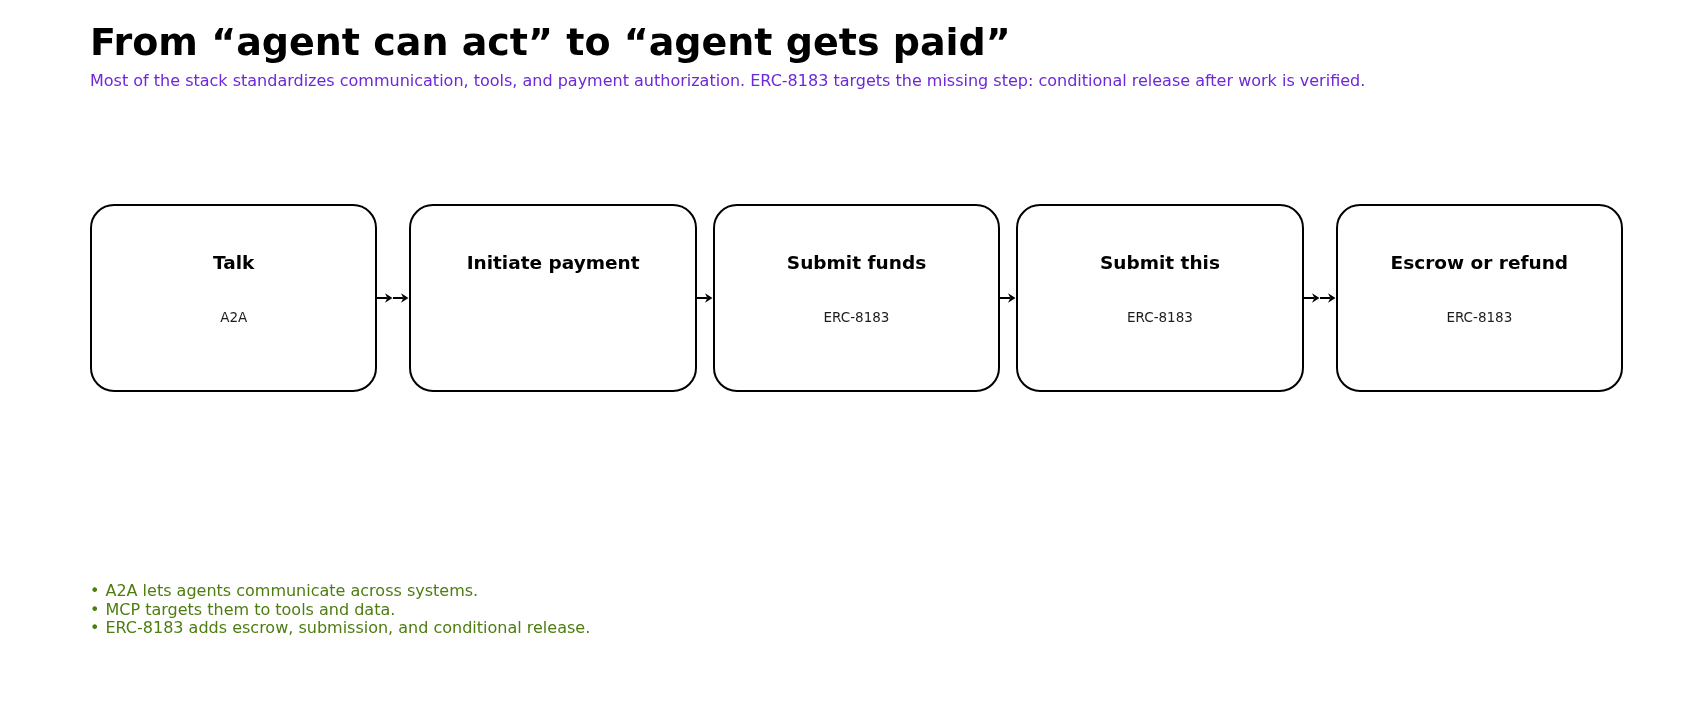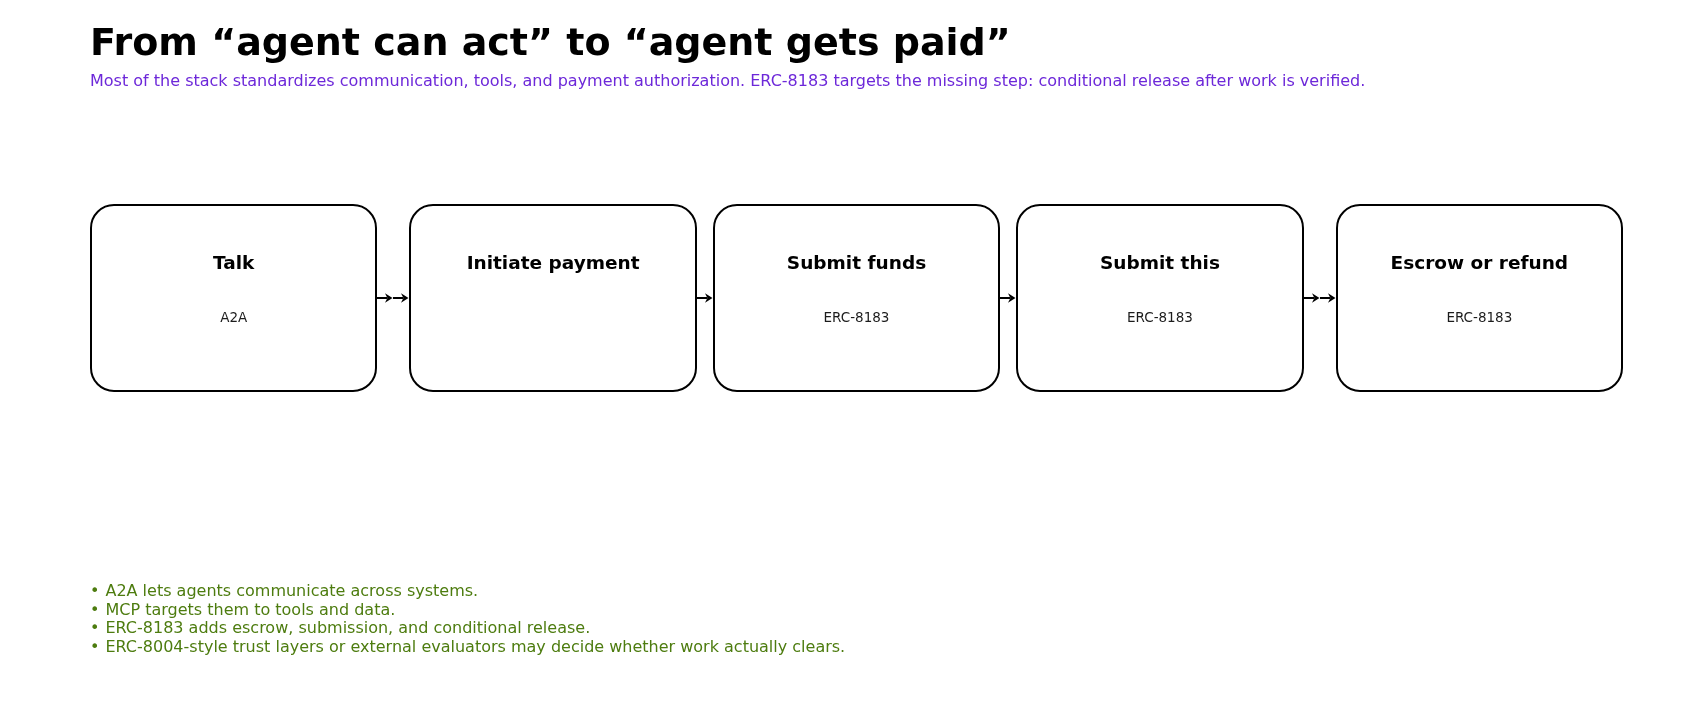--- a/index.html
+++ b/index.html
@@ -172,17 +172,16 @@
       <div class="step-sub">ERC-8183</div>
     </div>
 
   </div>
 
   <div class="legend">
     <div class="bullet-list">
       <div class="bullet-line"><span class="bullet-char">•</span><span>A2A lets agents communicate across systems.</span></div>
       <div class="bullet-line"><span class="bullet-char">•</span><span>MCP targets them to tools and data.</span></div>
       <div class="bullet-line"><span class="bullet-char">•</span><span>ERC-8183 adds escrow, submission, and conditional release.</span></div>
-      <div class="bullet-line"><span class="bullet-char">•</span><span>ERC-8004-style trust layers or external evaluators may decide whether work actually clears.</span></div>
     </div>
   </div>
 
 </div>
 
 </body></html>

